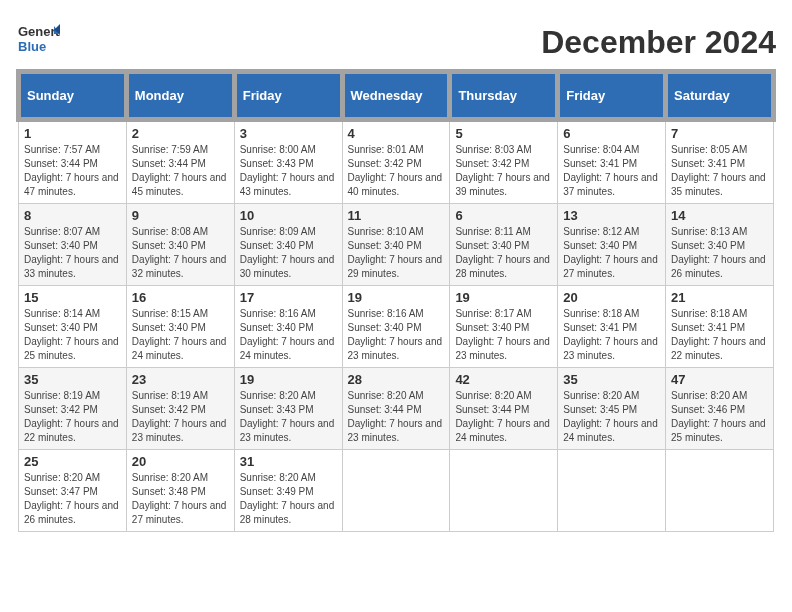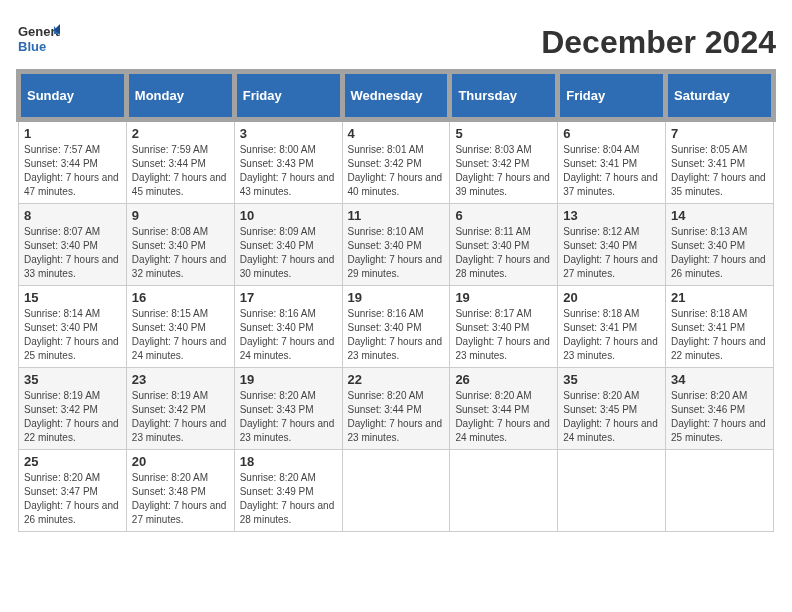--- a/index.html
+++ b/index.html
@@ -306,45 +306,45 @@
       </td>
         <td>
         <span class="day-number">19</span>
         <span class="day-info">
           Sunrise: 8:20 AM<br>
           Sunset: 3:43 PM<br>
           Daylight: 7 hours and 23 minutes.
         </span>
       </td>
         <td>
-        <span class="day-number">22</span>
+        <span class="day-number">28</span>
         <span class="day-info">
           Sunrise: 8:20 AM<br>
           Sunset: 3:44 PM<br>
           Daylight: 7 hours and 23 minutes.
         </span>
       </td>
         <td>
-        <span class="day-number">26</span>
+        <span class="day-number">42</span>
         <span class="day-info">
           Sunrise: 8:20 AM<br>
           Sunset: 3:44 PM<br>
           Daylight: 7 hours and 24 minutes.
         </span>
       </td>
         <td>
         <span class="day-number">35</span>
         <span class="day-info">
           Sunrise: 8:20 AM<br>
           Sunset: 3:45 PM<br>
           Daylight: 7 hours and 24 minutes.
         </span>
       </td>
         <td>
-        <span class="day-number">34</span>
+        <span class="day-number">47</span>
         <span class="day-info">
           Sunrise: 8:20 AM<br>
           Sunset: 3:46 PM<br>
           Daylight: 7 hours and 25 minutes.
         </span>
       </td>
       </tr>
       <tr>
         <td>
         <span class="day-number">25</span>
@@ -356,21 +356,21 @@
       </td>
         <td>
         <span class="day-number">20</span>
         <span class="day-info">
           Sunrise: 8:20 AM<br>
           Sunset: 3:48 PM<br>
           Daylight: 7 hours and 27 minutes.
         </span>
       </td>
         <td>
-        <span class="day-number">18</span>
+        <span class="day-number">31</span>
         <span class="day-info">
           Sunrise: 8:20 AM<br>
           Sunset: 3:49 PM<br>
           Daylight: 7 hours and 28 minutes.
         </span>
       </td>
         <td class="empty-cell"></td>
         <td class="empty-cell"></td>
         <td class="empty-cell"></td>
         <td class="empty-cell"></td>

